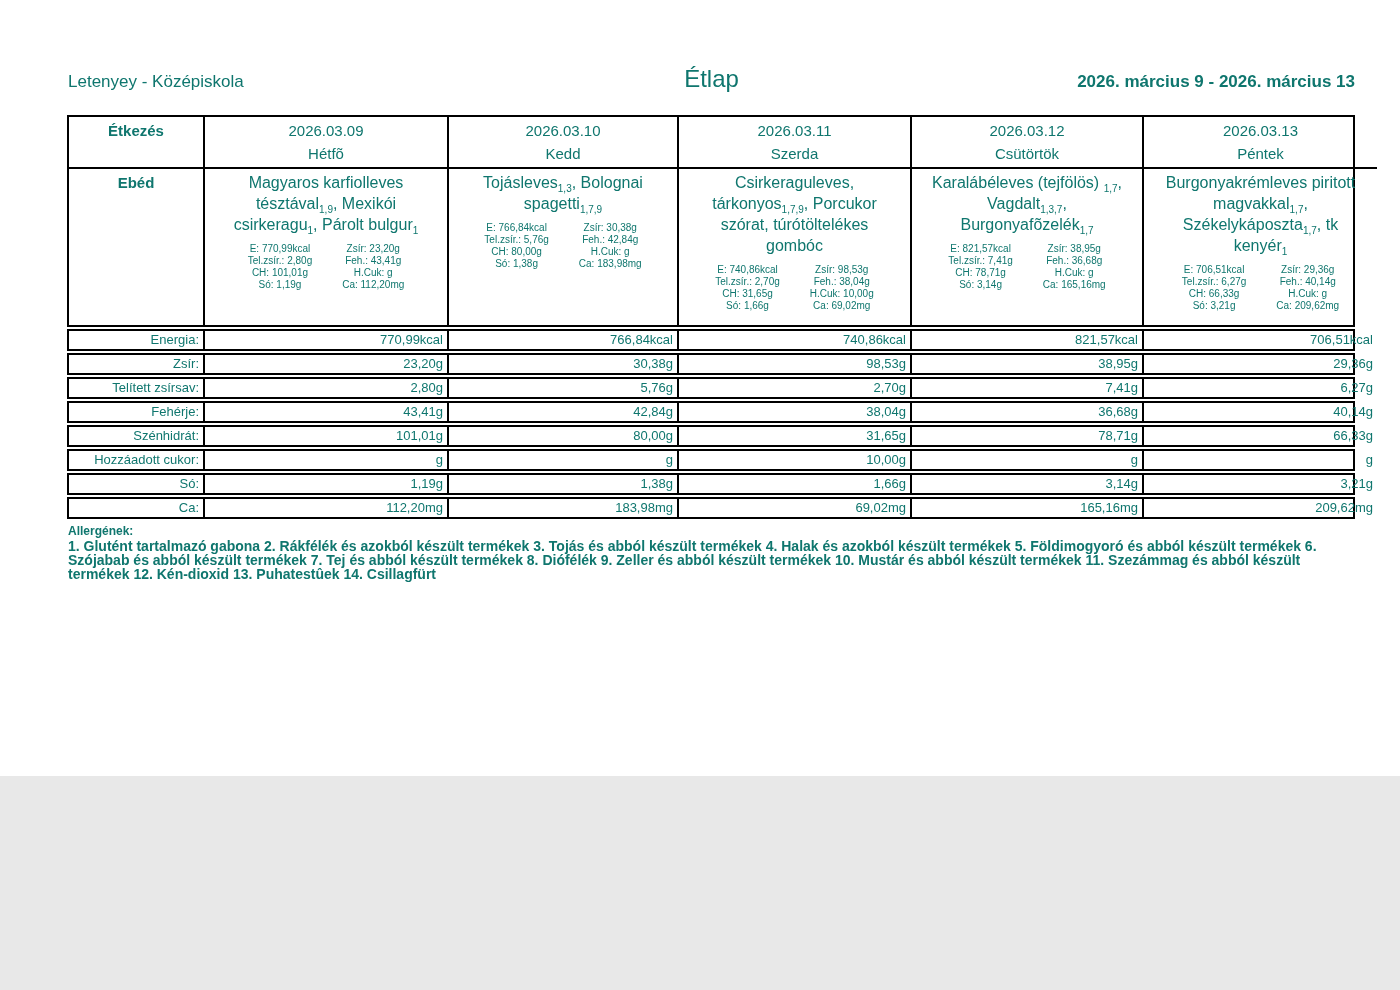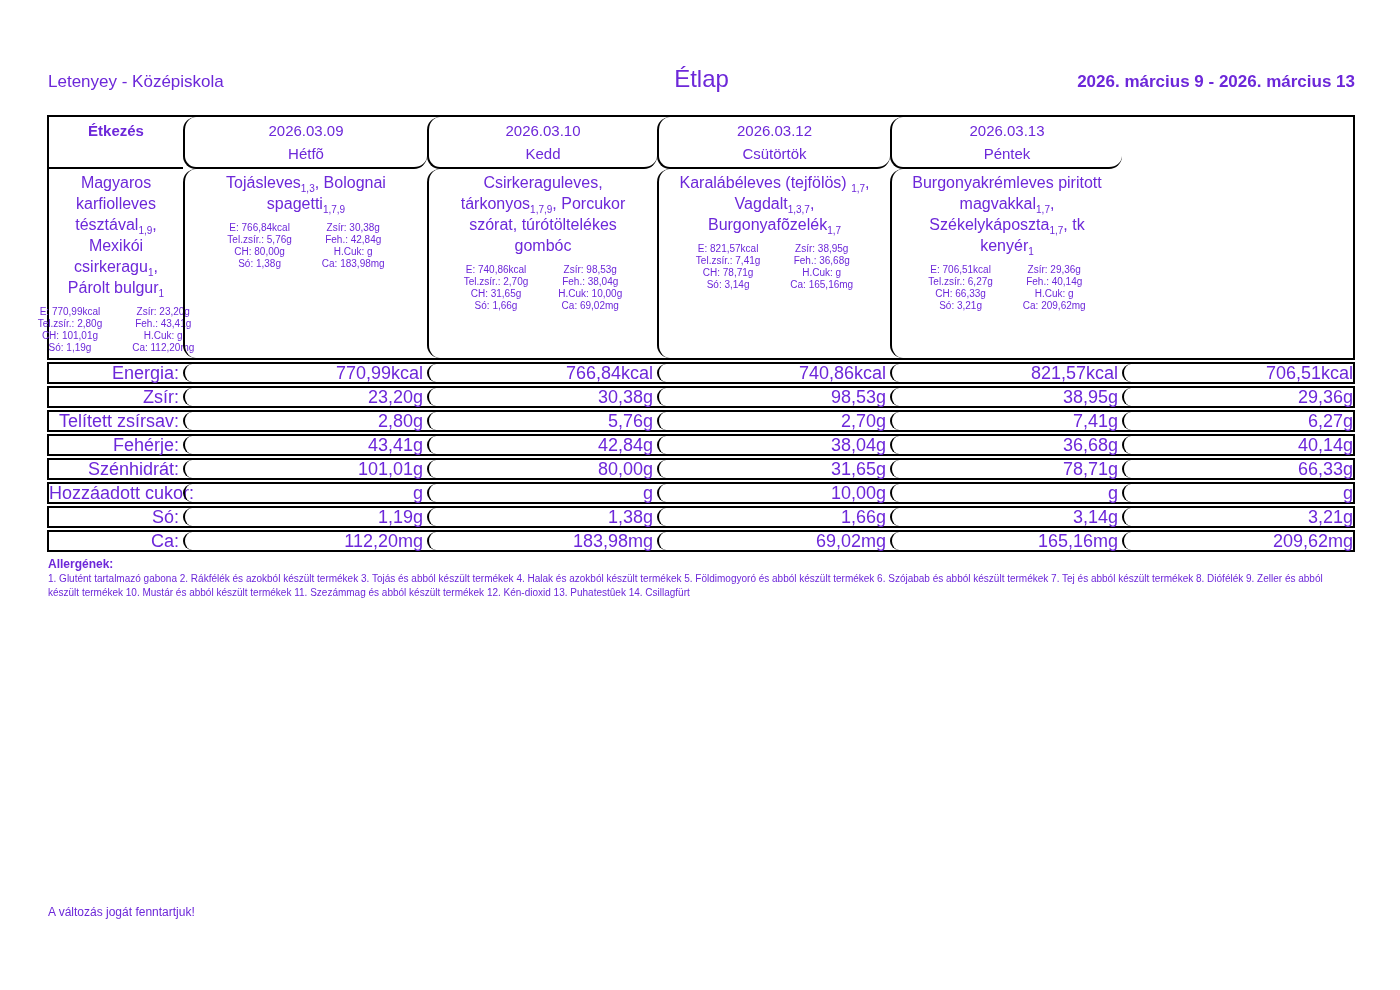--- a/index.html
+++ b/index.html
@@ -1,50 +1,50 @@
 <!DOCTYPE html>
 <html><head>
 <meta charset="utf-8">
 <style>
   html,body { margin:0; padding:0; background:#e8e8e8; }
   .page {
-    width:1400px; height:990px; background:#ffffff; color:#6d28d9;
+    width:1400px; height:776px; background:#ffffff; color:#0f766e;
     font-family:"Liberation Sans", sans-serif; position:relative;
-    margin:0 auto; overflow:hidden; box-sizing:border-box;
+    margin:0 auto; overflow:hidden; box-sizing:border-box;padding-left:20px;
   }
   
   .topbar { display:flex; align-items:baseline; padding:32px 45px 6px 48px; }
   .school { flex:1; font-size:17px; }
   .doc-title { font-size:24px; }
   .date-range { flex:1; text-align:right; font-weight:bold; font-size:17px;margin-top:40px; }
 
   
   .menu-table { margin:16px 45px 0 47px; }
   .grid { display:grid; grid-template-columns:134px 244px 230px 233px 232px 235px; }
   .main-block { border:2px solid #000; }
   .cell { box-sizing:border-box; }
-  .grid > .cell + .cell { border-left:2px solid #000;border-radius:13px; }
+  .grid > .cell + .cell { border-left:2px solid #000; }
 
   .hcell { border-bottom:2px solid #000; text-align:center; font-size:15px; line-height:23px; padding:2px 0; }
   .hlabel { font-weight:bold; }
 
   .mcell { min-height:156px; padding:3px 4px 4px; text-align:center; }
   .mlabel { font-weight:bold; font-size:15px; line-height:22px; }
   .meal-title { font-size:16px; line-height:21px; padding:0 10px; }
   .meal-title sub { font-size:10px; line-height:0;text-align:right; }
   .nutri { display:flex; justify-content:center; gap:30px; margin-top:8px; font-size:10px; line-height:12px; }
   .ncol div { white-space:nowrap; }
 
-  .sum-row { border:2px solid #000; margin-top:2px; font-size:18px; line-height:16px; }
+  .sum-row { border:2px solid #000; margin-top:2px; font-size:13px; line-height:16px; }
   .scell { text-align:right; padding:1px 4px 1px 0; white-space:nowrap; }
 
   
   .allergens { margin:5px 45px 0 48px; }
   .allergens-heading { font-weight:bold; font-size:12px; line-height:15px; }
-  .allergens-text { font-size:10px; line-height:14px; }
+  .allergens-text { font-size:14px; line-height:14px;font-weight:bold; }
 
   .footer-note { position:absolute; left:48px; top:905px; font-size:12px; }
 </style>
 </head>
 <body>
 
 <div class="page">
 
   <div class="topbar">
     <div class="school">Letenyey - Középiskola</div>
@@ -58,29 +58,34 @@
         <div class="cell hcell hlabel">Étkezés</div>
       <div class="cell hcell">
             <div>2026.03.09</div>
             <div>Hétfõ</div>
           </div>
           <div class="cell hcell">
             <div>2026.03.10</div>
             <div>Kedd</div>
           </div>
           <div class="cell hcell">
+            <div>2026.03.11</div>
+            <div>Szerda</div>
+          </div>
+          <div class="cell hcell">
             <div>2026.03.12</div>
             <div>Csütörtök</div>
           </div>
           <div class="cell hcell">
             <div>2026.03.13</div>
             <div>Péntek</div>
           </div>
         </div>
       <div class="grid" id="meal-row">
+        <div class="cell mcell mlabel">Ebéd</div>
       <div class="cell mcell">
             <div class="meal-title">Magyaros karfiolleves tésztával<sub>1,9</sub>, Mexikói csirkeragu<sub>1</sub>, Párolt bulgur<sub>1</sub></div>
             <div class="nutri">
               <div class="ncol">
                 <div>E: 770,99kcal</div>
                 <div>Tel.zsír.: 2,80g</div>
                 <div>CH: 101,01g</div>
                 <div>Só: 1,19g</div>
               </div>
               <div class="ncol">

